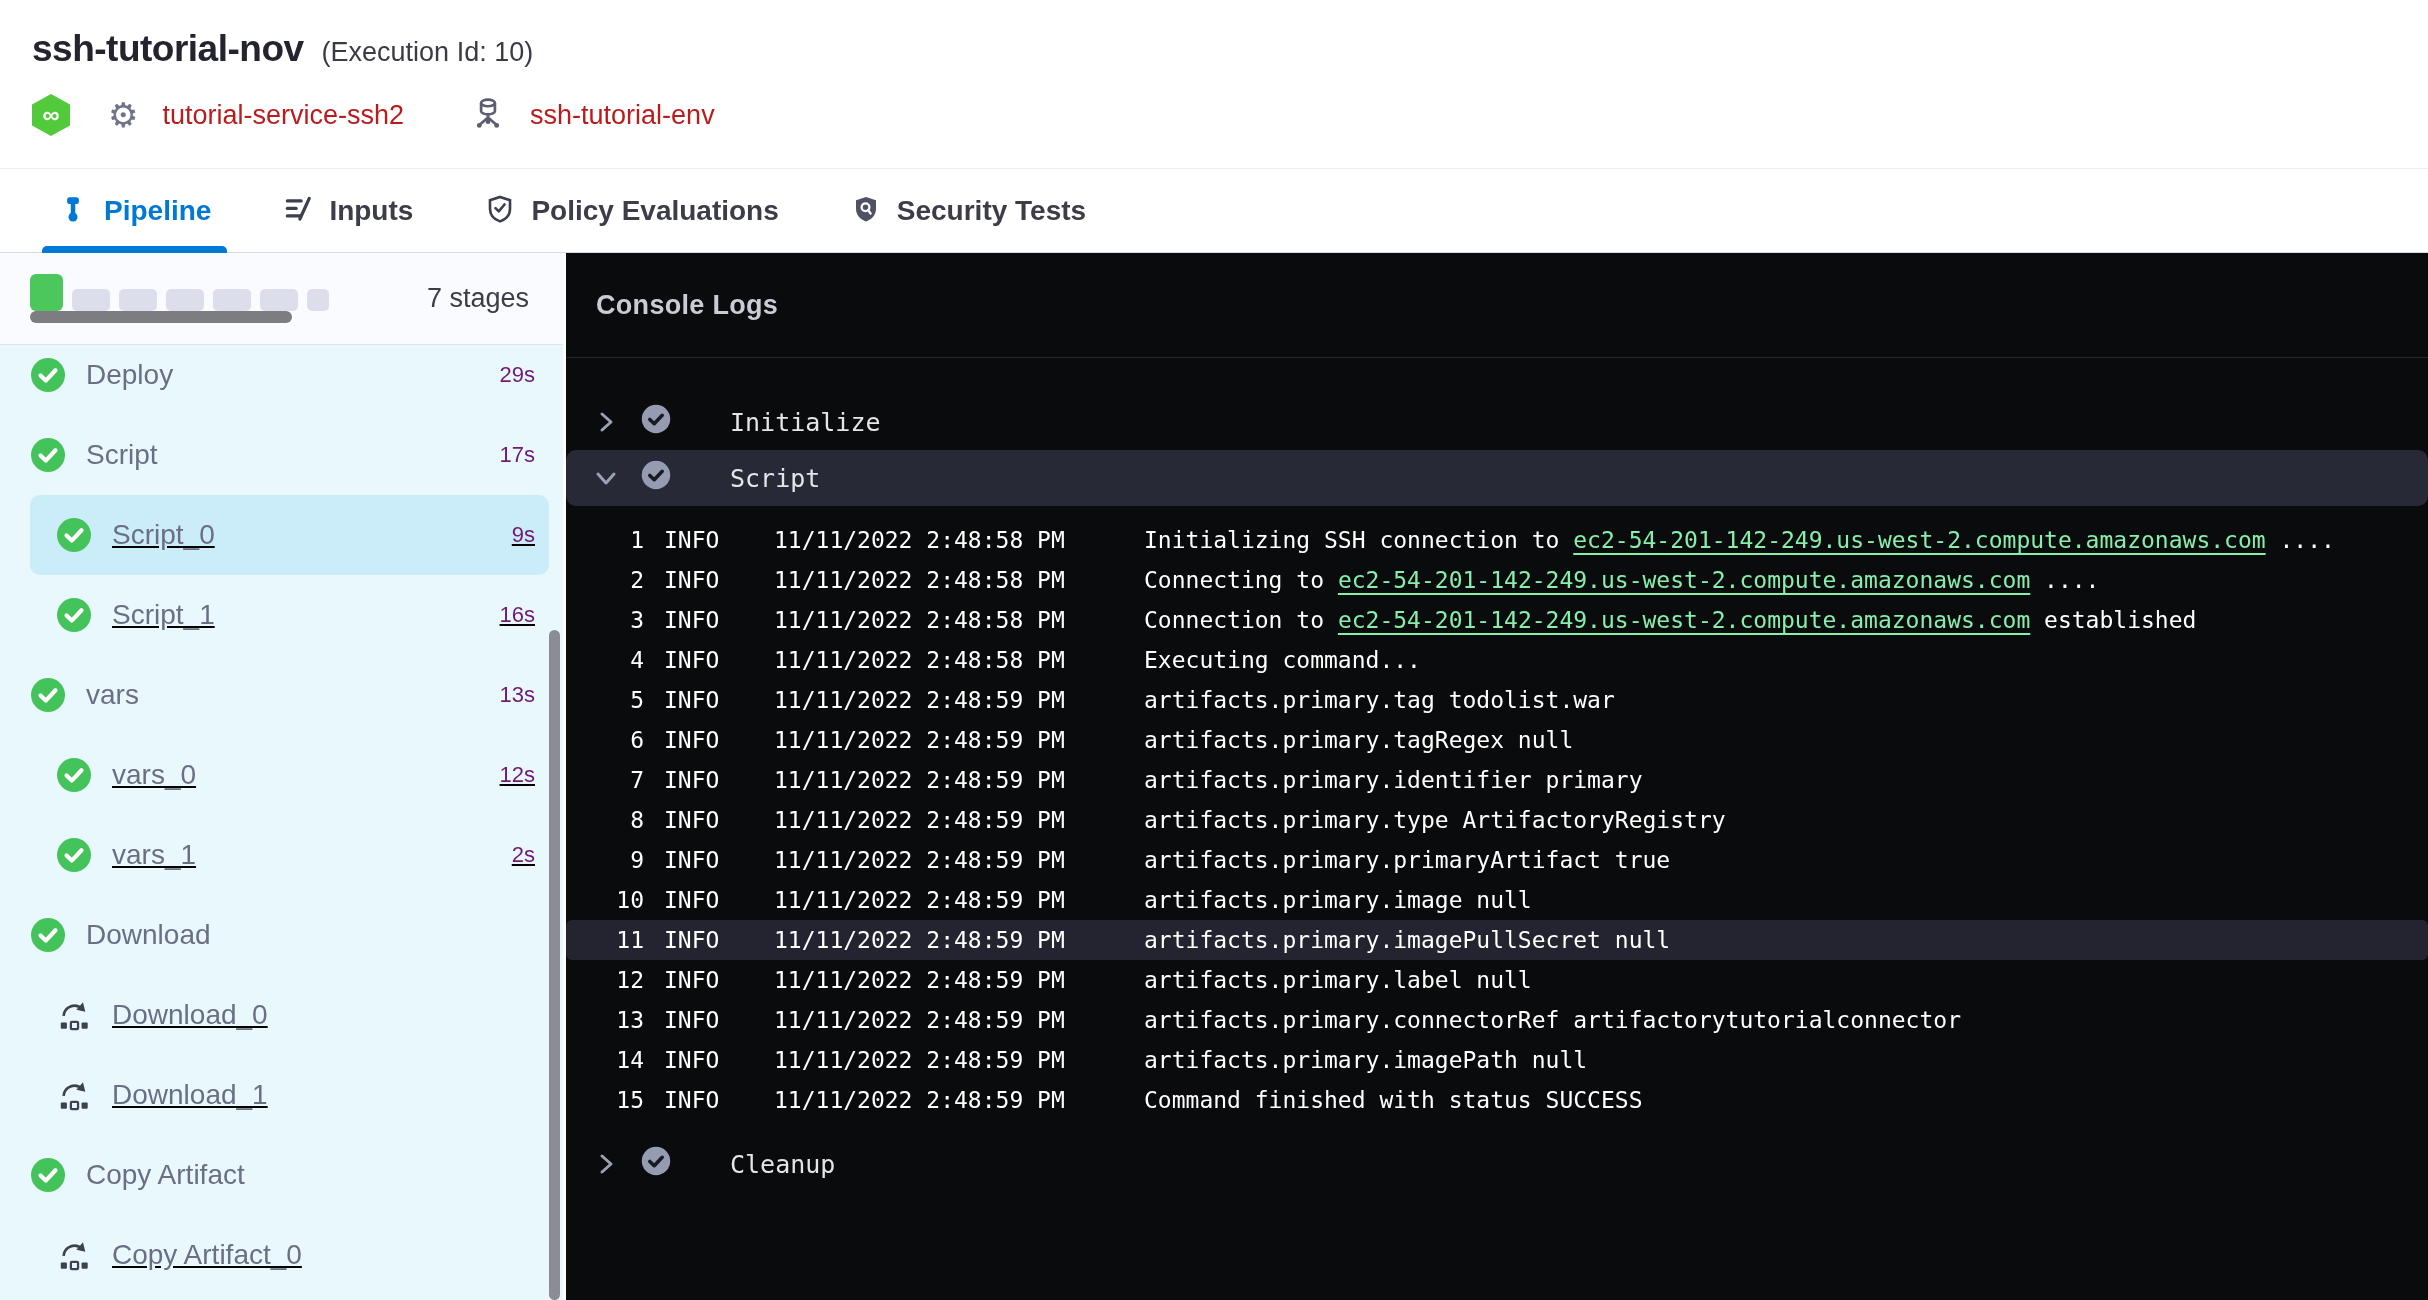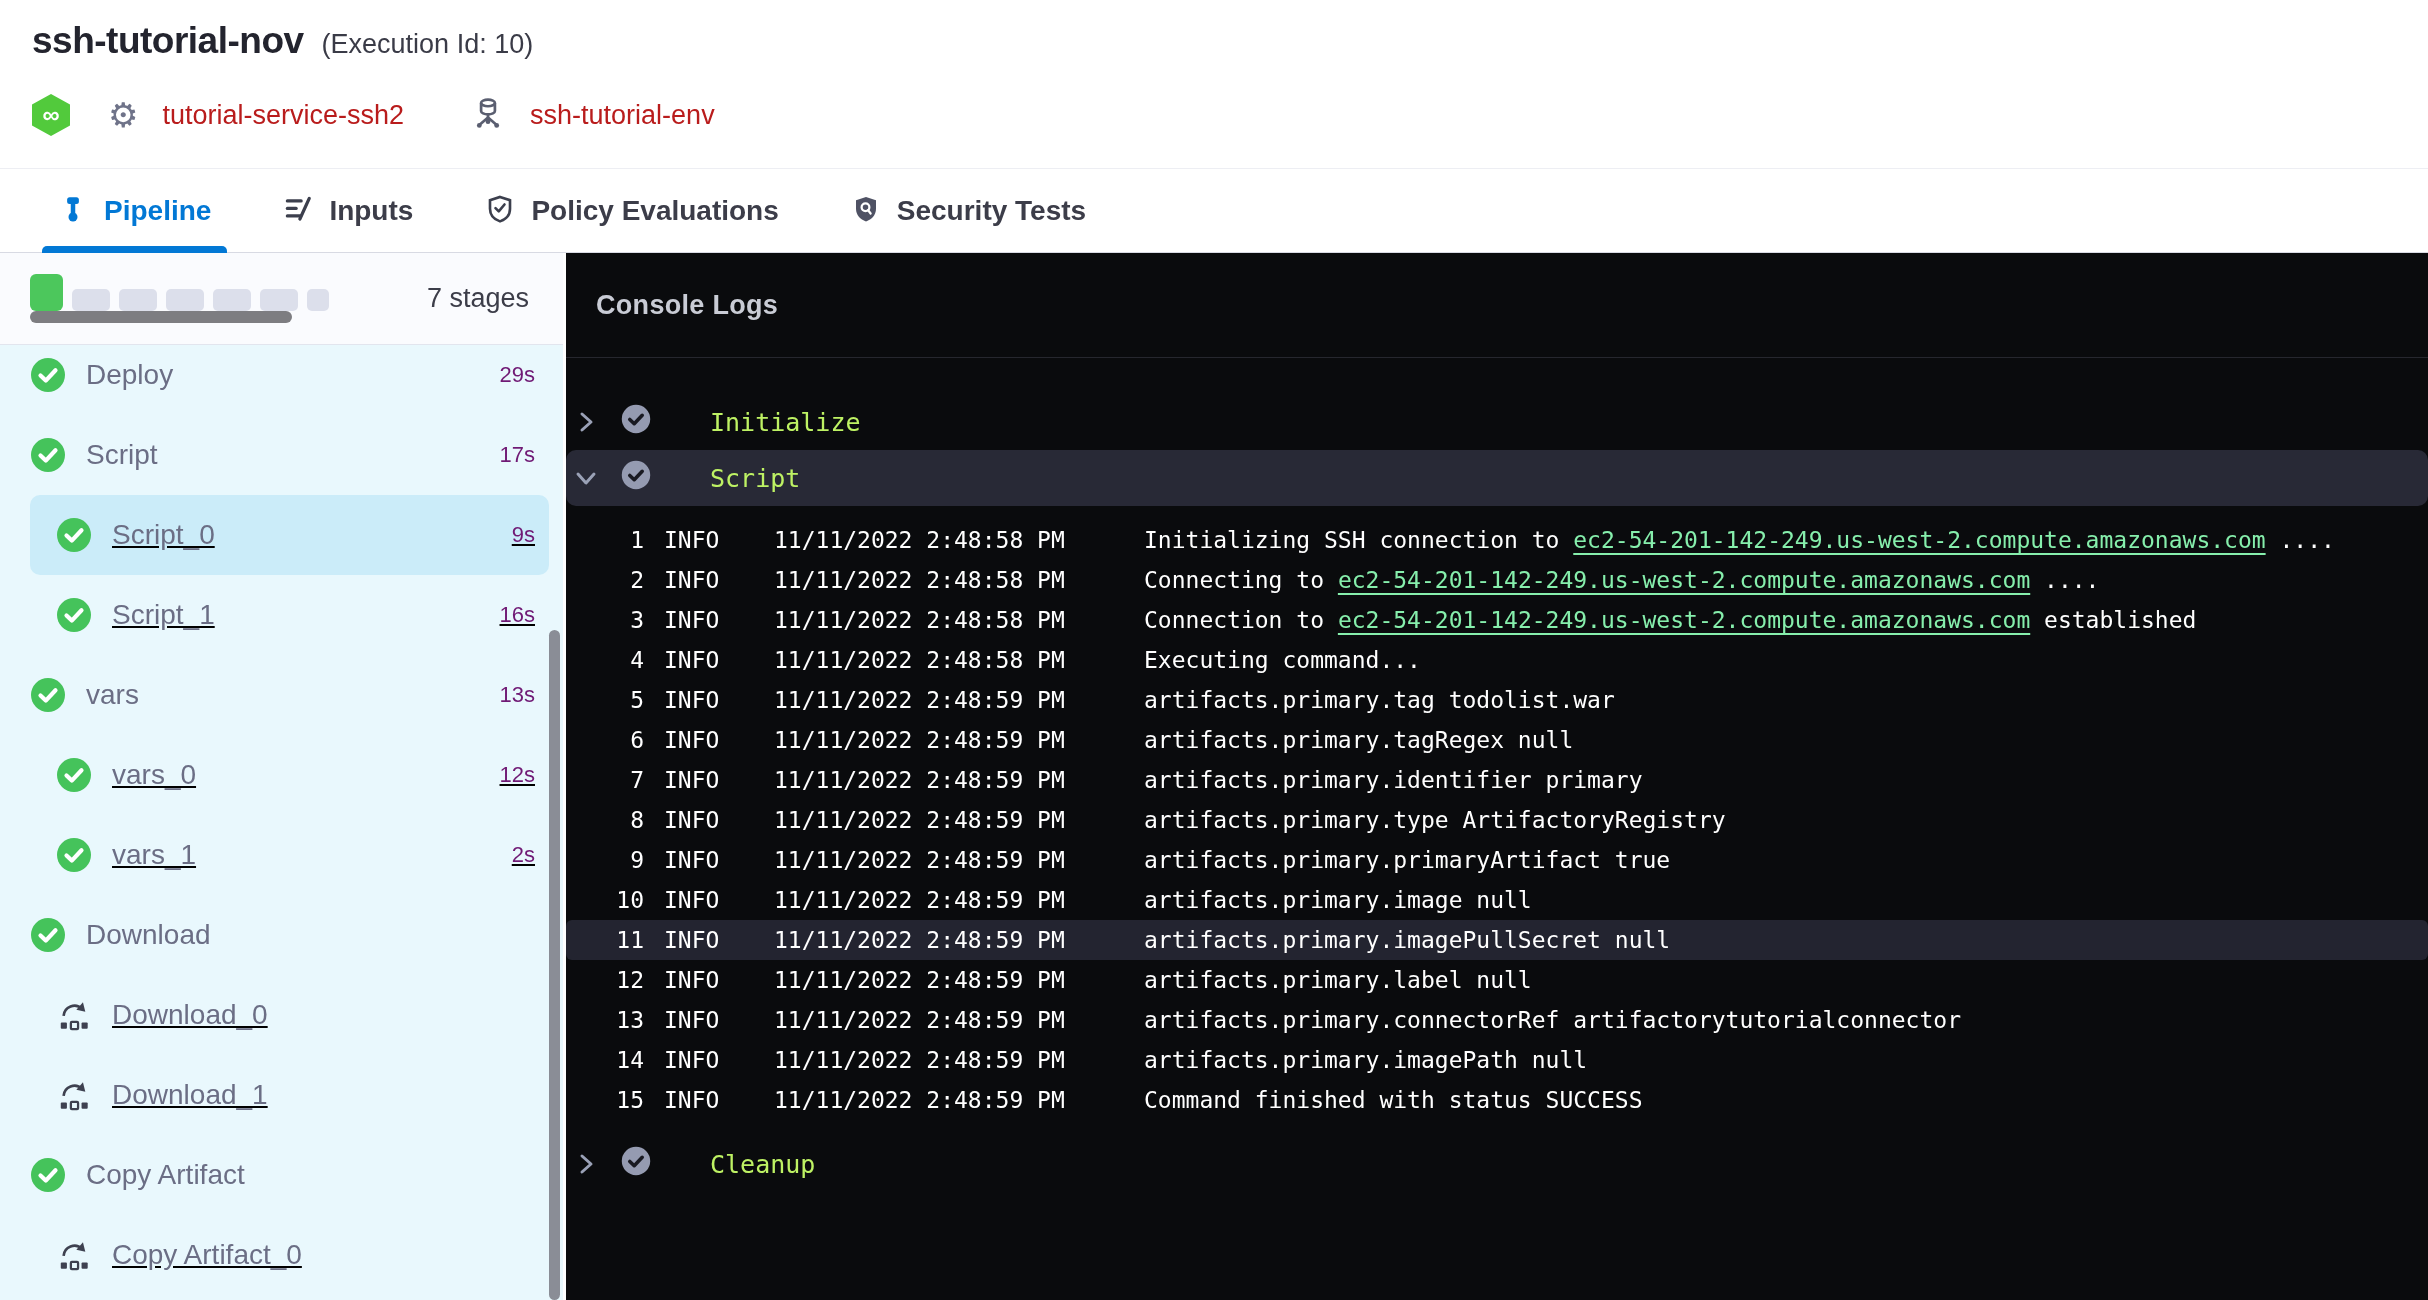--- a/index.html
+++ b/index.html
@@ -1,21 +1,21 @@
 <!DOCTYPE html>
 <html><head>
 <meta charset="utf-8">
 <style>
   * { margin:0; padding:0; box-sizing:border-box; }
   html,body { width:2428px; height:1300px; overflow:hidden; background:#fff; }
   .app { position:relative; width:2428px; height:1300px; font-family:"Liberation Sans", sans-serif; }
 
   
   .exec-header { position:absolute; left:0; top:0; width:100%; height:168px; background:#fff; }
-  .title-row { position:absolute; left:32px; top:20px; display:flex; align-items:baseline; gap:18px; }
+  .title-row { position:absolute; left:32px; top:28px; display:flex; align-items:baseline; gap:18px; }
   .page-title { font-size:37px; font-weight:700; color:#23242e; letter-spacing:-0.5px; }
   .exec-id { font-size:27px; color:#3a3b47; }
   .meta-row { position:absolute; left:32px; top:94px; display:flex; align-items:center; }
   .hexagon { width:38px; height:42px; background:#52ca3c; clip-path:polygon(50% 0,100% 25%,100% 75%,50% 100%,0 75%,0 25%);
              display:flex; align-items:center; justify-content:center; color:#fff; font-weight:700; font-size:24px; }
   .gear { font-family:"DejaVu Sans", sans-serif; font-size:34px; color:#6f7389; margin-left:38px; line-height:1; }
   .meta-label { font-size:27px; color:#b91c1c; margin-left:24px; }
   .env-icon { margin-left:66px; }
 
   
@@ -49,22 +49,22 @@
   .stage-label { margin-left:20px; font-size:28px; color:#6b6e85; }
   .stage-duration { margin-left:auto; font-size:22px; color:#701a75; }
   .side-scrollbar { position:absolute; right:3px; top:377px; bottom:0; width:11px;
                     background:#8a8d96; border-radius:8px; z-index:4; }
 
   
   .console { position:absolute; left:566px; top:253px; right:0; bottom:0; background:#0a0b0d; overflow:hidden; }
   .console-head { height:105px; border-bottom:1px solid #26272e; display:flex; align-items:center; padding-left:30px; }
   .console-title { font-size:27px; font-weight:700; color:#c9ccd5; letter-spacing:0.3px; }
   .console-body { padding-top:36px; }
-  .section-row { height:56px; display:flex; align-items:center; padding-left:8px; cursor:pointer;
-                 font-family:"DejaVu Sans Mono", monospace; font-size:25px; color:#bef264; }
+  .section-row { height:56px; display:flex; align-items:center; padding-left:28px; cursor:pointer;
+                 font-family:"DejaVu Sans Mono", monospace; font-size:25px; color:#e5e5e5; }
   .section-row.highlighted { background:#282936; border-radius:10px; }
   .chev { width:24px; height:24px; flex:0 0 auto; }
   .chev.down { transform:rotate(90deg); }
   .c-check { margin-left:22px; flex:0 0 auto; }
   .section-label { margin-left:58px; }
   .log-lines { margin-top:14px; }
   .log-line { height:40px; display:flex; align-items:center;
               font-family:"DejaVu Sans Mono", monospace; font-size:23px; color:#ffffff; }
   .log-line.hl { background:#232430; border-radius:6px; }
   .num { width:78px; text-align:right; flex:0 0 auto; }

